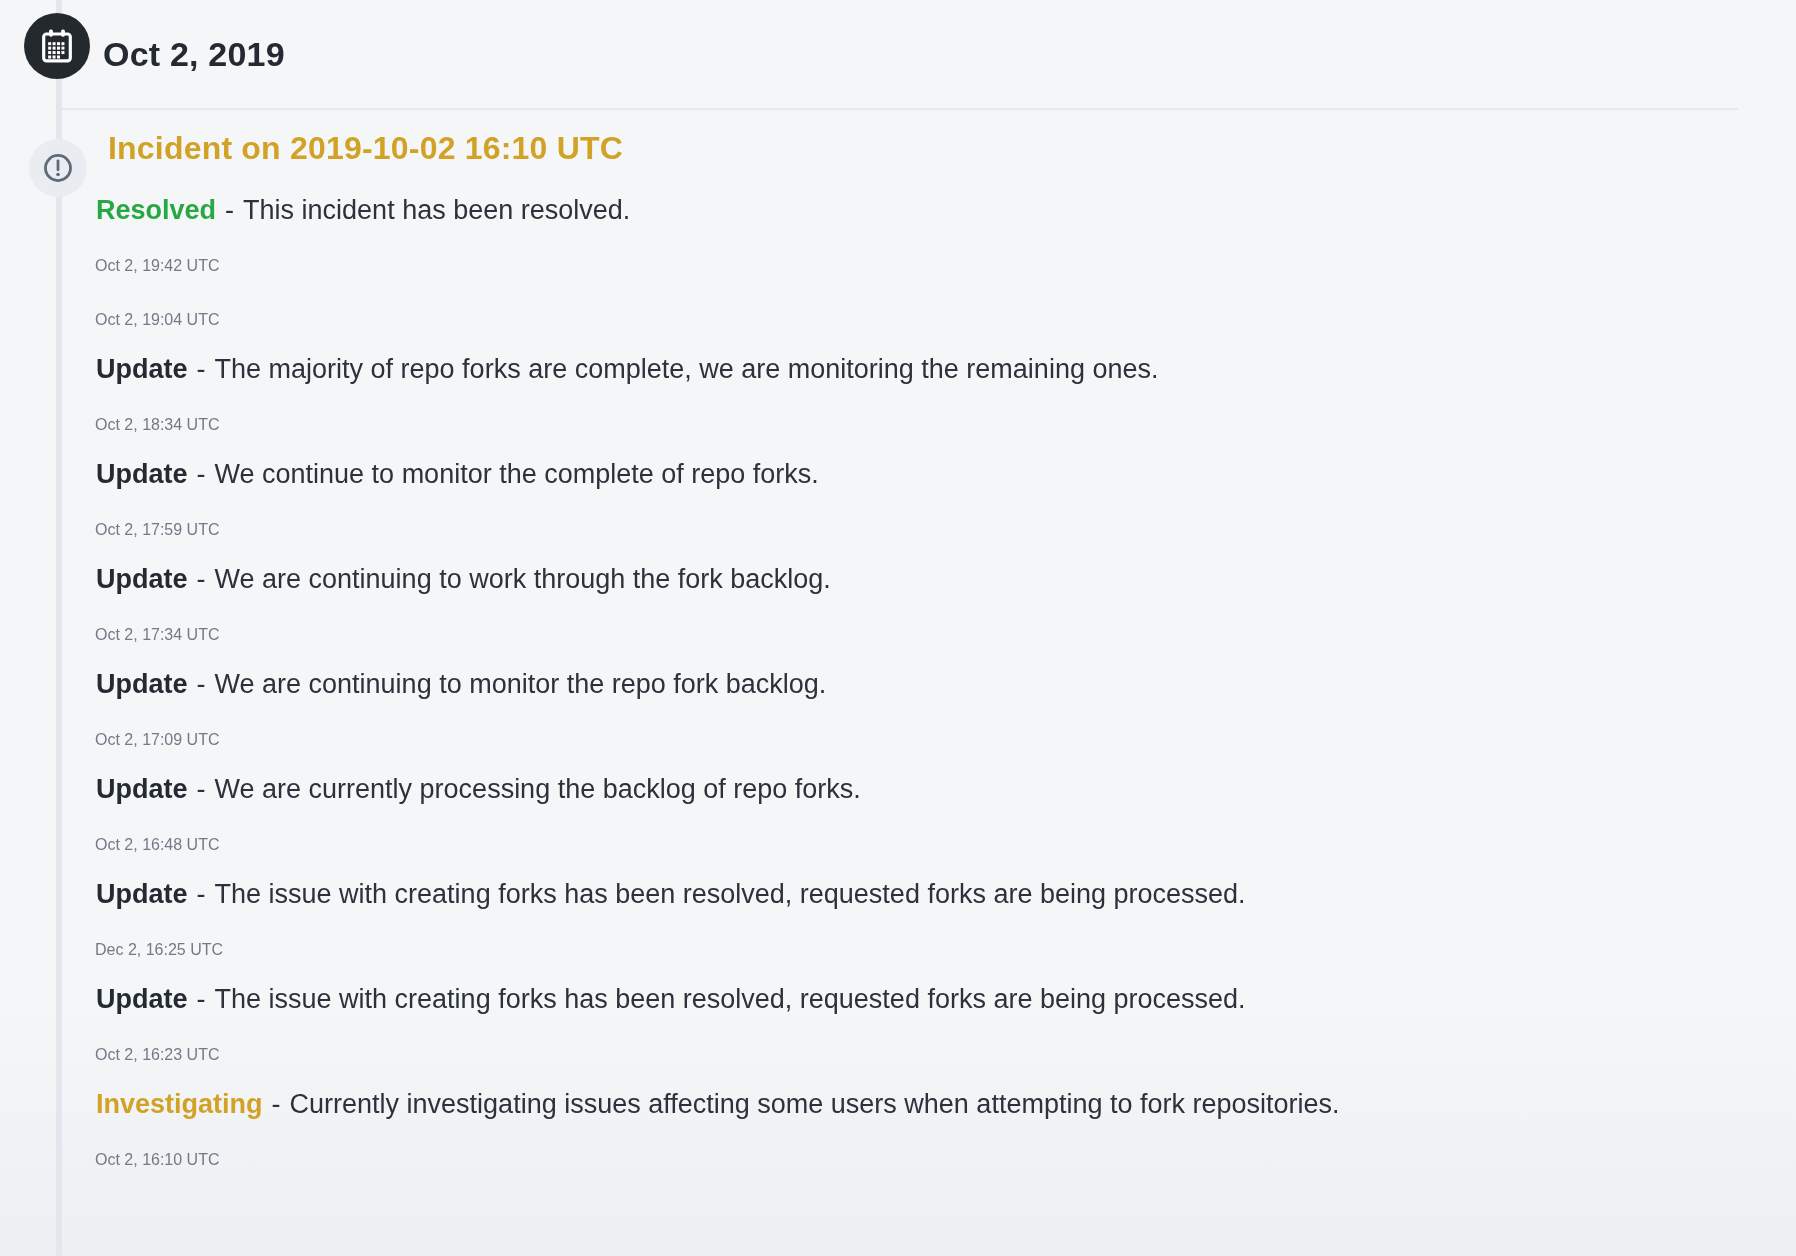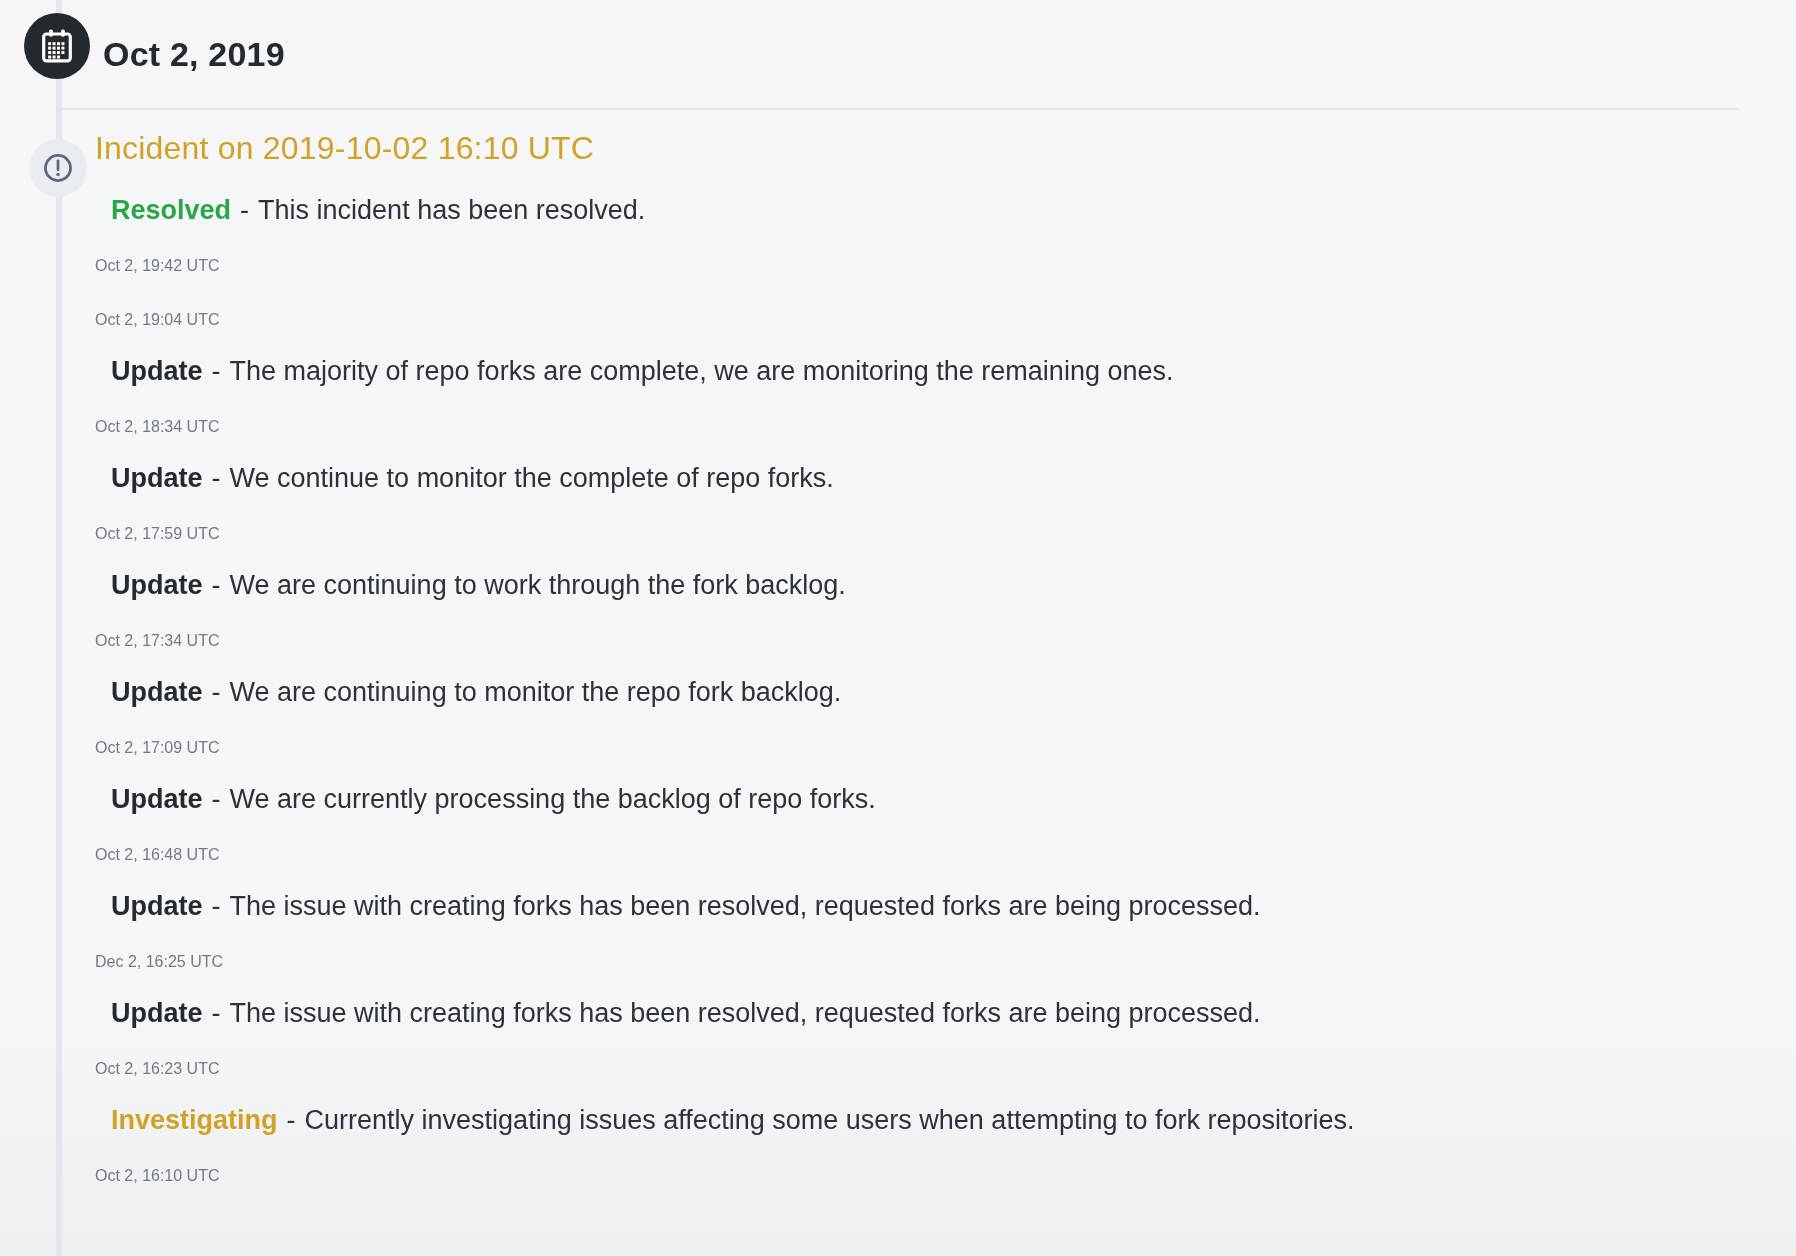--- a/index.html
+++ b/index.html
@@ -44,26 +44,26 @@
   }
   .incident-icon-circle{
     position:absolute;left:29px;top:139px;width:58px;height:58px;border-radius:50%;
     background:var(--badge-light);
     display:flex;align-items:center;justify-content:center;
   }
   .incident-body{
     position:absolute;left:95px;top:128px;width:1460px;
   }
   .incident-title{
-    margin:0 0 24px 0;
-    font-size:32px;line-height:40px;font-weight:400;color:var(--yellow);
+    margin:0 0 24px 13px;
+    font-size:32px;line-height:40px;font-weight:700;color:var(--yellow);
     cursor:pointer;letter-spacing:0.2px;
   }
   .update{margin-bottom:14px;}
-  .msg{margin:16px;font-size:27px;line-height:37px;color:var(--text-dark);}
+  .msg{margin:1px;font-size:27px;line-height:37px;color:var(--text-dark);}
   .status{font-weight:700;}
   .status.neutral{color:var(--text-heading);}
   .status.green{color:var(--green);}
   .status.yellow{color:var(--yellow);}
   .sep{margin:0 9px;}
   .ts{font-size:16px;line-height:35px;color:var(--text-muted);margin-top:19px;}
 </style>
 </head>
 <body>
 

